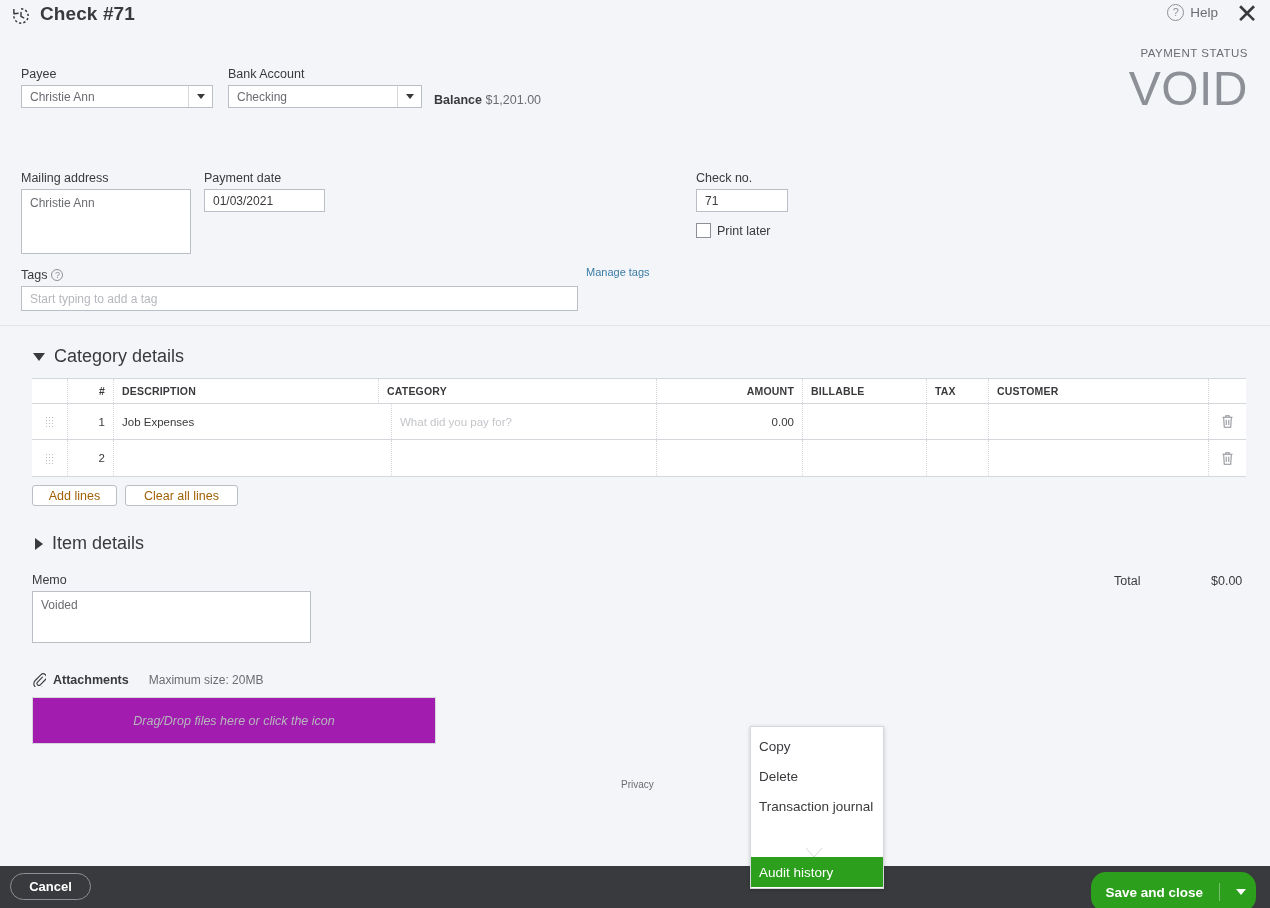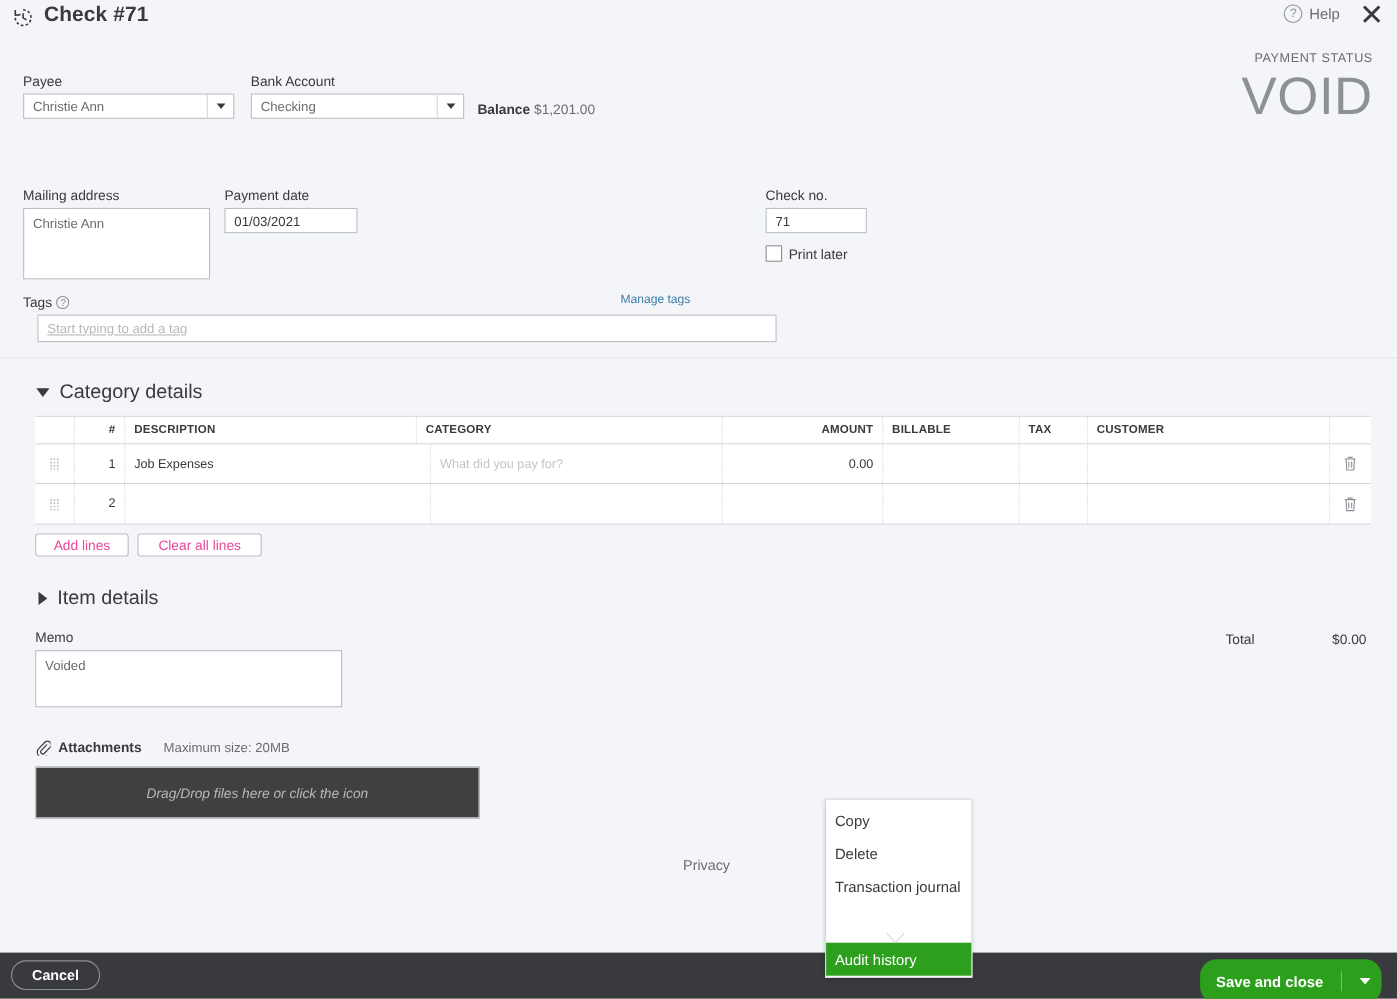--- a/index.html
+++ b/index.html
@@ -114,21 +114,21 @@
   }
   .chk-lbl { font-size: 12.5px; color: #393a3d; }
 
   .help-circle-sm {
     display: inline-block; width: 12px; height: 12px;
     border: 1px solid #8d9096; border-radius: 50%;
     font-size: 9px; line-height: 10px; text-align: center;
     color: #8d9096; margin-left: 4px; vertical-align: 1px;
   }
   .link-blue {
-    color: #3a7ca8; cursor: pointer; font-size: 11px;
+    color: #3a7ca8; cursor: pointer; font-size: 11px; margin-left: 22px;
   }
 
   
   .divider {
     position: absolute; left: 0; width: 1270px; height: 1px;
     background: #e3e5e8;
   }
   .section-head {
     position: absolute; font-size: 18px; font-weight: 400; color: #393a3d;
     display: flex; align-items: center; gap: 9px;
@@ -181,49 +181,49 @@
       radial-gradient(#b6b8bc 35%, transparent 38%);
     background-size: 3px 3px;
     background-repeat: repeat;
     opacity: .95;
   }
   .trash { width: 13px; height: 15px; color: #8d9096; }
 
   
   .btn-outline {
     position: absolute; background: #fff; border: 1px solid #babec5;
-    border-radius: 3px; font-size: 12.5px; color: #ec4899;
+    border-radius: 3px; font-size: 12.5px; color: #a16207;
     display: flex; align-items: center; justify-content: center;
     cursor: pointer; font-family: "Liberation Sans", sans-serif;
   }
 
   
   .attach-row {
     position: absolute; display: flex; align-items: center; gap: 7px;
   }
   .attach-title { font-size: 12.5px; font-weight: bold; color: #393a3d; }
   .attach-max { font-size: 12px; color: #6b6c72; margin-left: 13px; }
   .dropzone {
-    position: absolute; border: 1px solid #d4d7dc; background: #404040;
+    position: absolute; border: 1px solid #d4d7dc; background: #a21caf;
     display: flex; align-items: center; justify-content: center;
     font-size: 12.5px; font-style: italic; color: #b6b8bc;
   }
   .show-existing {
     position: absolute; font-size: 12.5px; color: #3a7ca8; cursor: pointer;
     text-align: center;
   }
 
   .total-label {
     position: absolute; font-size: 12.5px; color: #393a3d;
   }
   .total-value {
     position: absolute; font-size: 12.5px; color: #393a3d;
   }
   .privacy {
-    position: absolute; font-size: 13px; color: #6b6c72;
+    position: absolute; font-size: 10px; color: #6b6c72;
   }
 
   
   .menu {
     position: absolute; left: 750px; top: 726px; width: 134px;
     background: #fff; border: 1px solid #d4d7dc;
     box-shadow: 0 1px 4px rgba(0,0,0,.18);
     padding: 4px 0 1px 0;
     z-index: 30;
   }
@@ -332,21 +332,21 @@
 
   <div class="chk-row" style="left:696px; top:223px;">
     <span class="chkbox"></span>
     <span class="chk-lbl">Print later</span>
   </div>
 
   <div class="fld-label" style="left:21px; top:268px;">
     <span>Tags</span><span class="help-circle-sm">?</span>
   </div>
   <div class="link-blue" style="position:absolute; left:564px; top:266px;">Manage tags</div>
-  <div class="inp placeholder" style="left:34px; top:286px; width:672px; height:25px;text-decoration:underline;">Start typing to add a tag</div>
+  <div class="inp placeholder" style="left:21px; top:286px; width:557px; height:25px;">Start typing to add a tag</div>
 
   <div class="divider" style="top:325px;"></div>
 
   <div class="section-head" style="left:33px; top:346px;">
     <span class="tri-down"></span>
     <span>Category details</span>
   </div>
 
   <div class="tbl">
 

